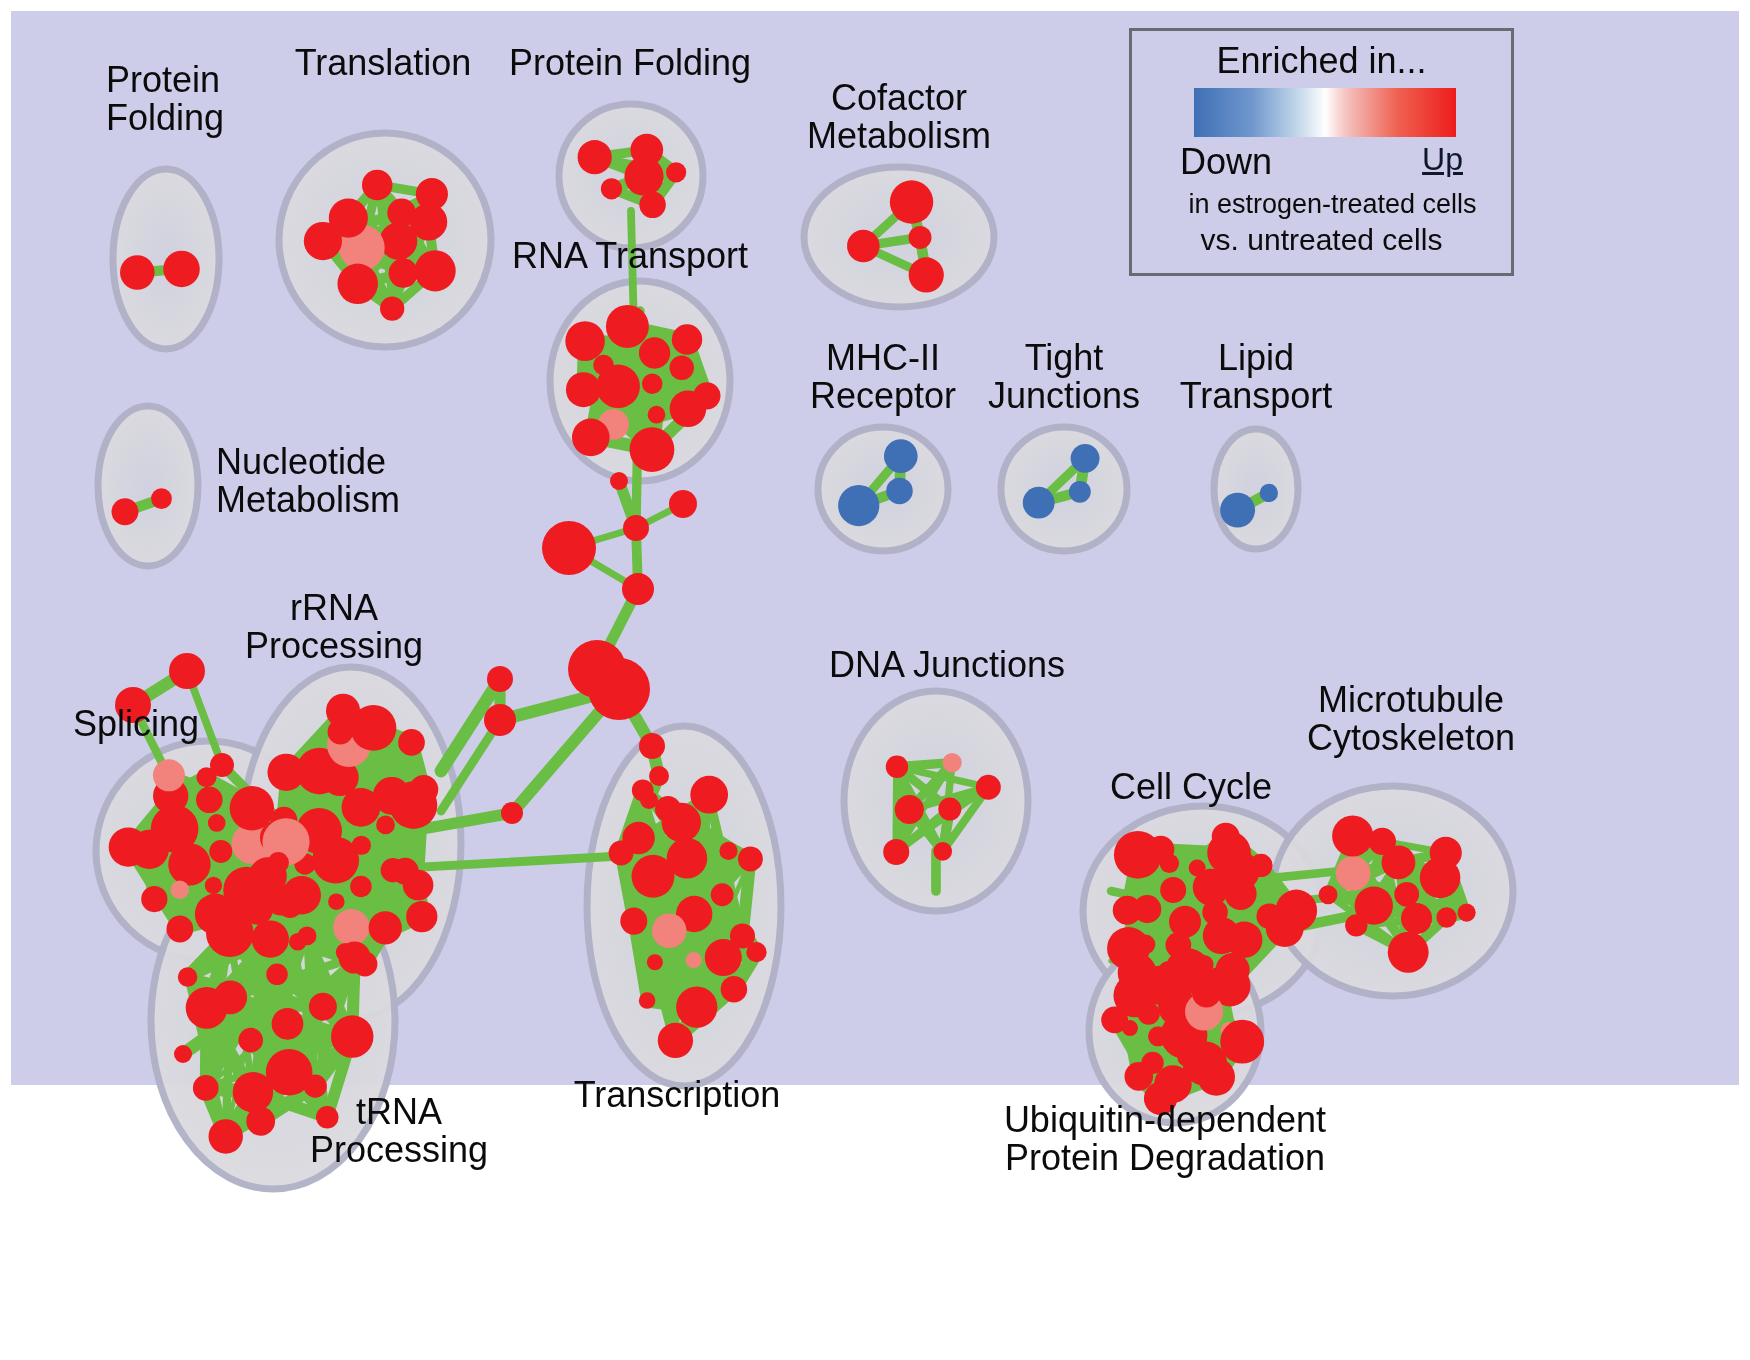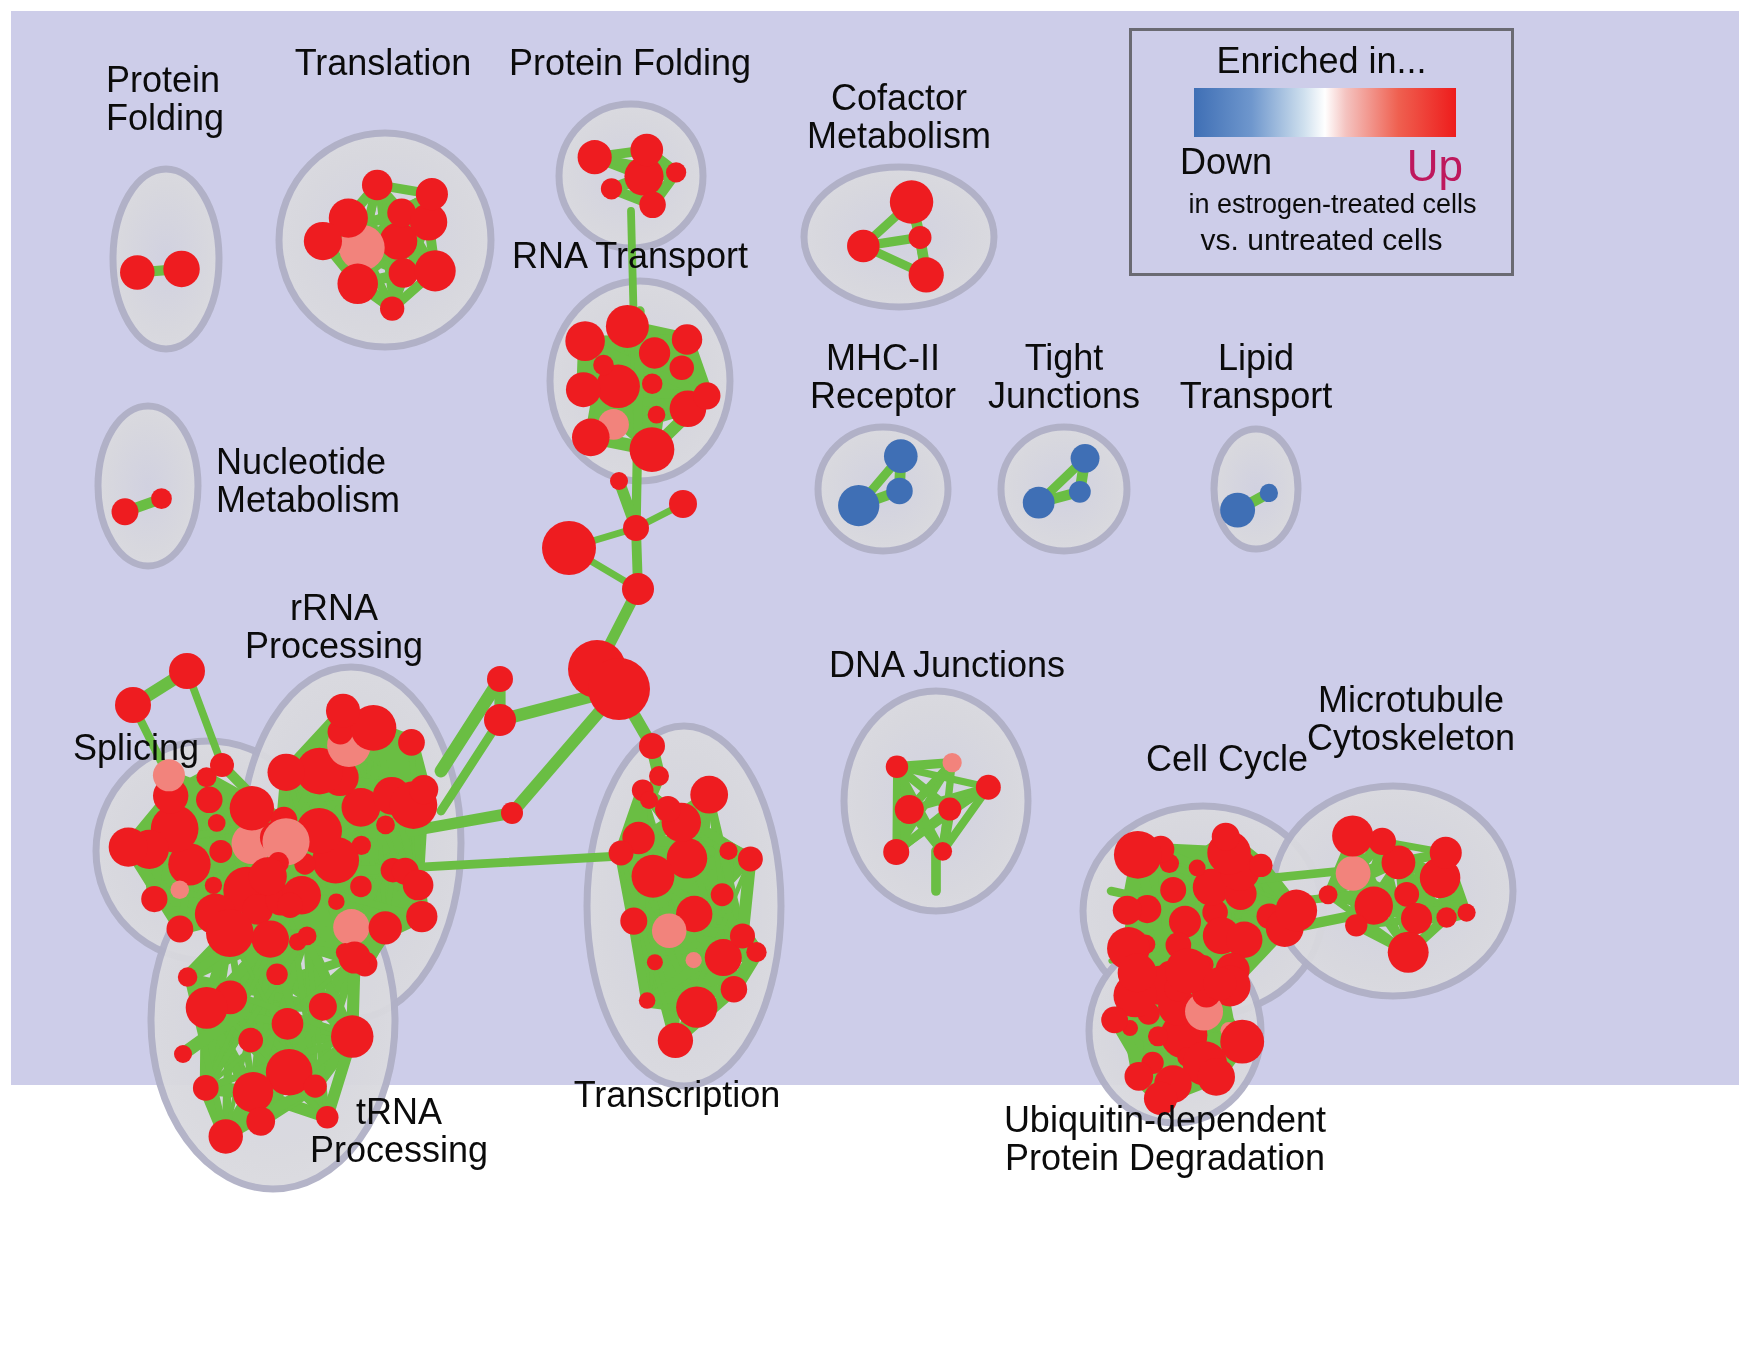--- a/index.html
+++ b/index.html
@@ -9,21 +9,21 @@
   #net{position:absolute;left:0;top:0;width:1728px;height:1338px;}
   .lbl{position:absolute;color:#0b0b0b;font-size:36px;line-height:1.06;white-space:pre;font-family:"Liberation Sans",sans-serif;}
   .lbl.c{text-align:center;transform:translateX(-50%);}
   .lbl.l{text-align:left;}
   #legend{position:absolute;left:1118px;top:17px;width:385px;height:248px;
           background:#cdcde9;border:3px solid #6a6a72;box-sizing:border-box;}
   #legend .ttl{position:absolute;top:9px;left:0;right:0;text-align:center;font-size:36px;color:#0b0b0b;}
   #bar{position:absolute;left:62px;top:57px;width:262px;height:49px;
        background:linear-gradient(to right,#3f6fb5 0%,#6f97cd 22%,#cfe0ee 42%,#ffffff 50%,#f4c3c0 58%,#ef6050 78%,#ee1c1c 100%);}
   #legend .dn{position:absolute;left:48px;top:110px;font-size:36px;color:#0b0b0b;}
-  #legend .up{position:absolute;right:48px;top:110px;font-size:44px;color:#be185d;}
+  #legend .up{position:absolute;right:48px;top:110px;font-size:32px;color:#0f172a;text-decoration:underline;}
   #legend .s1{position:absolute;top:158px;left:0;right:0;text-align:center;font-size:27px;color:#0b0b0b;margin-left:22px;}
   #legend .s2{position:absolute;top:192px;left:0;right:0;text-align:center;font-size:30px;color:#0b0b0b;}
 </style>
 </head>
 <body>
 
 <div id="stage">
   <div id="canvas">
     <svg id="net" viewBox="0 0 1728 1338">
       <defs>
@@ -1569,28 +1569,28 @@
     <div class="lbl c" style="left:888px;top:68px;">Cofactor
 Metabolism</div>
     <div class="lbl l" style="left:205px;top:432px;">Nucleotide
 Metabolism</div>
     <div class="lbl c" style="left:872px;top:328px;">MHC-II
 Receptor</div>
     <div class="lbl c" style="left:1053px;top:328px;">Tight
 Junctions</div>
     <div class="lbl c" style="left:1245px;top:328px;">Lipid
 Transport</div>
-    <div class="lbl l" style="left:62px;top:718px;">Splicing</div>
+    <div class="lbl l" style="left:62px;top:694px;">Splicing</div>
     <div class="lbl c" style="left:323px;top:578px;">rRNA
 Processing</div>
     <div class="lbl c" style="left:388px;top:1082px;">tRNA
 Processing</div>
     <div class="lbl c" style="left:666px;top:1065px;">Transcription</div>
     <div class="lbl c" style="left:936px;top:635px;">DNA Junctions</div>
-    <div class="lbl c" style="left:1180px;top:729px;margin-left:36px;">Cell Cycle</div>
+    <div class="lbl c" style="left:1180px;top:757px;">Cell Cycle</div>
     <div class="lbl c" style="left:1400px;top:670px;">Microtubule
 Cytoskeleton</div>
     <div class="lbl c" style="left:1154px;top:1090px;">Ubiquitin-dependent
 Protein Degradation</div>
 
     <div id="legend">
       <div class="ttl">Enriched in...</div>
       <div id="bar"></div>
       <div class="dn">Down</div>
       <div class="up">Up</div>

